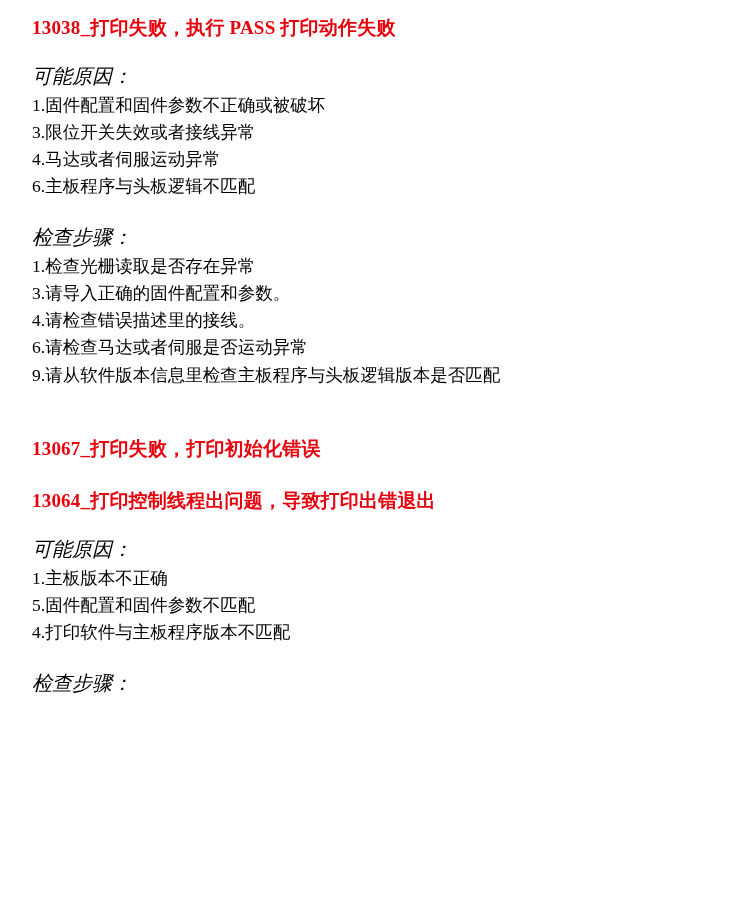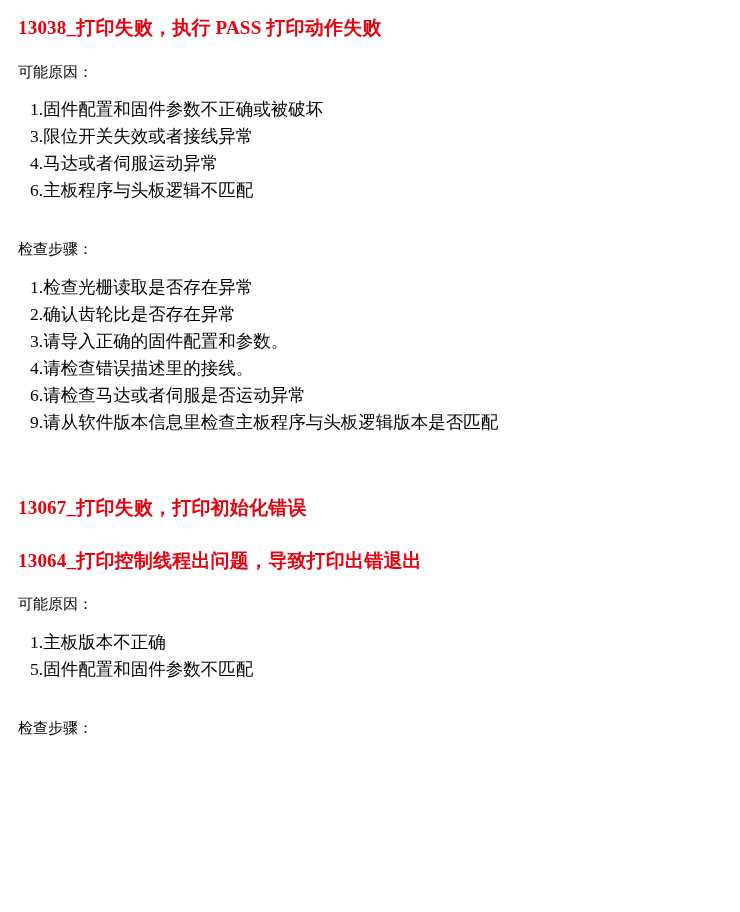--- a/index.html
+++ b/index.html
@@ -11,42 +11,43 @@
     width: 740px;
     height: 912px;
     font-family: "Liberation Serif", "DejaVu Serif", serif;
     color: #000000;
     overflow: hidden;
   }
   .page {
     width: 690px;
     height: 912px;
     box-sizing: border-box;
-    padding: 14px 28px 0 18px;
+    padding: 14px 28px 0 32px;
     position: relative;
   }
   .section {
     margin-bottom: 0;
   }
   .err-title {
     color: #e8000d;
     font-weight: bold;
     font-size: 19px;
     line-height: 1.5;
     margin: 0 0 18px 0;
     letter-spacing: 0.2px;
   }
   .block-label {
-    font-size: 15px;
+    font-size: 20px;
     line-height: 1.55;
     margin: 0;
+    font-style: italic;
   }
   ol.lines {
     list-style: none;
-    margin: 12px;
+    margin: 0;
     padding: 0;
   }
   ol.lines li {
     font-size: 17.5px;
     line-height: 1.55;
     white-space: nowrap;
   }
   .gap-md { height: 22px; }
   .gap-lg { height: 46px; }
   .gap-xs { height: 6px; }
@@ -65,21 +66,20 @@
       <li>3.限位开关失效或者接线异常</li>
       <li>4.马达或者伺服运动异常</li>
       <li>6.主板程序与头板逻辑不匹配</li>
     </ol>
 
     <div class="gap-md"></div>
 
     <div class="block-label">检查步骤：</div>
     <ol class="lines">
       <li>1.检查光栅读取是否存在异常</li>
-      <li>2.确认齿轮比是否存在异常</li>
       <li>3.请导入正确的固件配置和参数。</li>
       <li>4.请检查错误描述里的接线。</li>
       <li>6.请检查马达或者伺服是否运动异常</li>
       <li>9.请从软件版本信息里检查主板程序与头板逻辑版本是否匹配</li>
     </ol>
   </div>
 
   <div class="gap-lg"></div>
 
   <div class="section">
@@ -88,20 +88,21 @@
 
   <div class="gap-xs"></div>
 
   <div class="section">
     <h2 class="err-title">13064_打印控制线程出问题，导致打印出错退出</h2>
 
     <div class="block-label">可能原因：</div>
     <ol class="lines">
       <li>1.主板版本不正确</li>
       <li>5.固件配置和固件参数不匹配</li>
+      <li>4.打印软件与主板程序版本不匹配</li>
     </ol>
 
     <div class="gap-md"></div>
 
     <div class="block-label">检查步骤：</div>
   </div>
 
 </div>
 
 </body></html>

